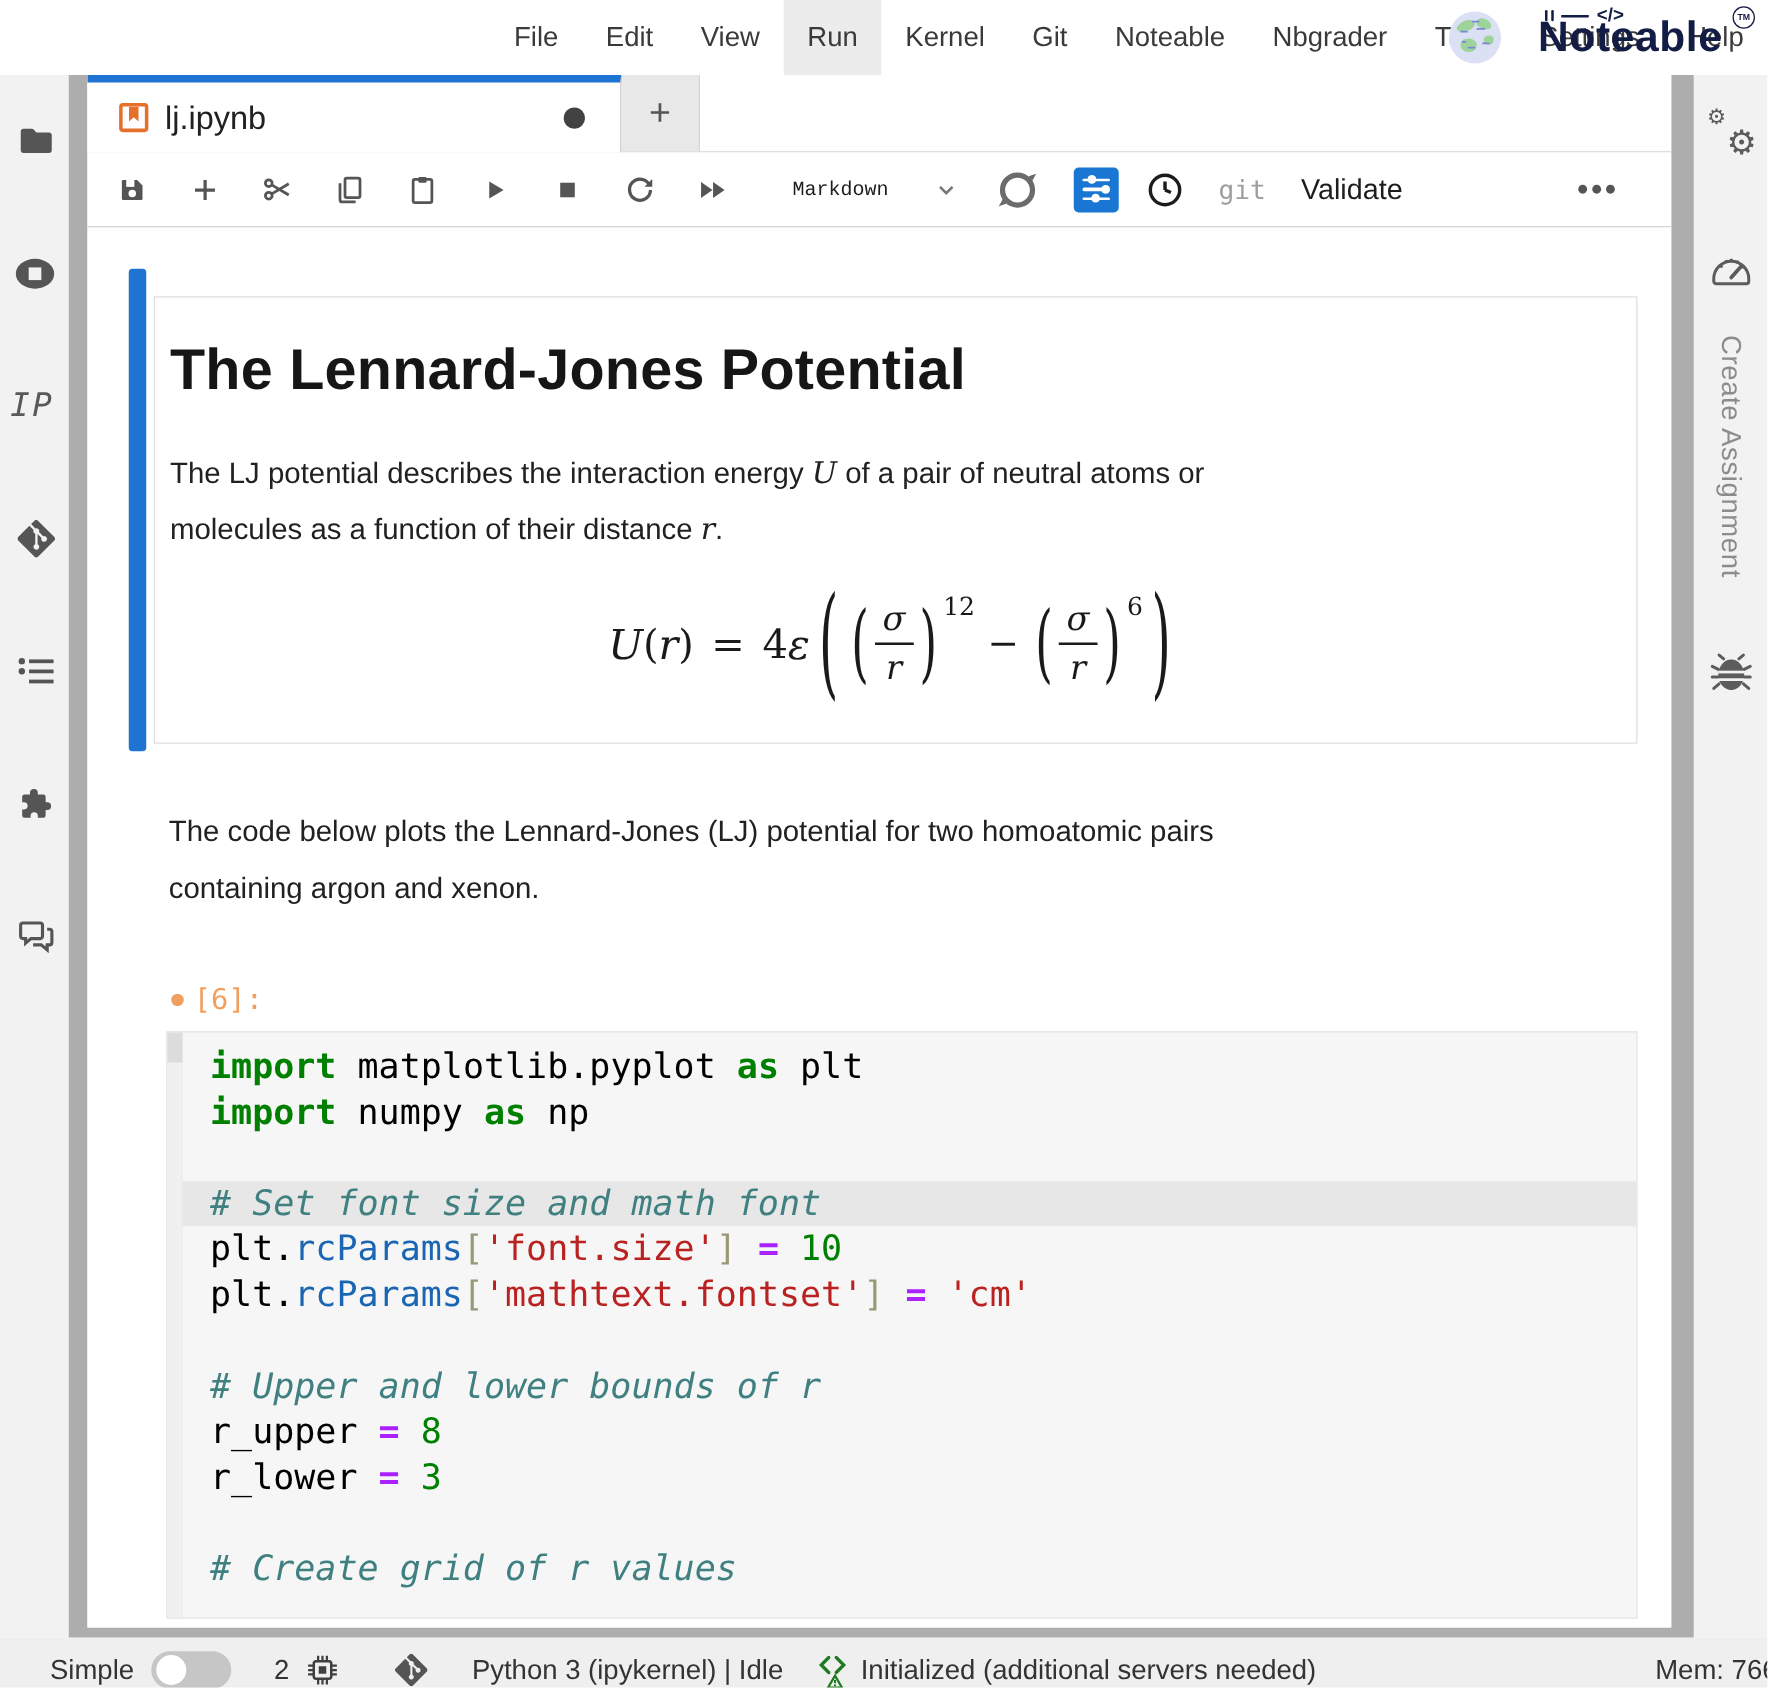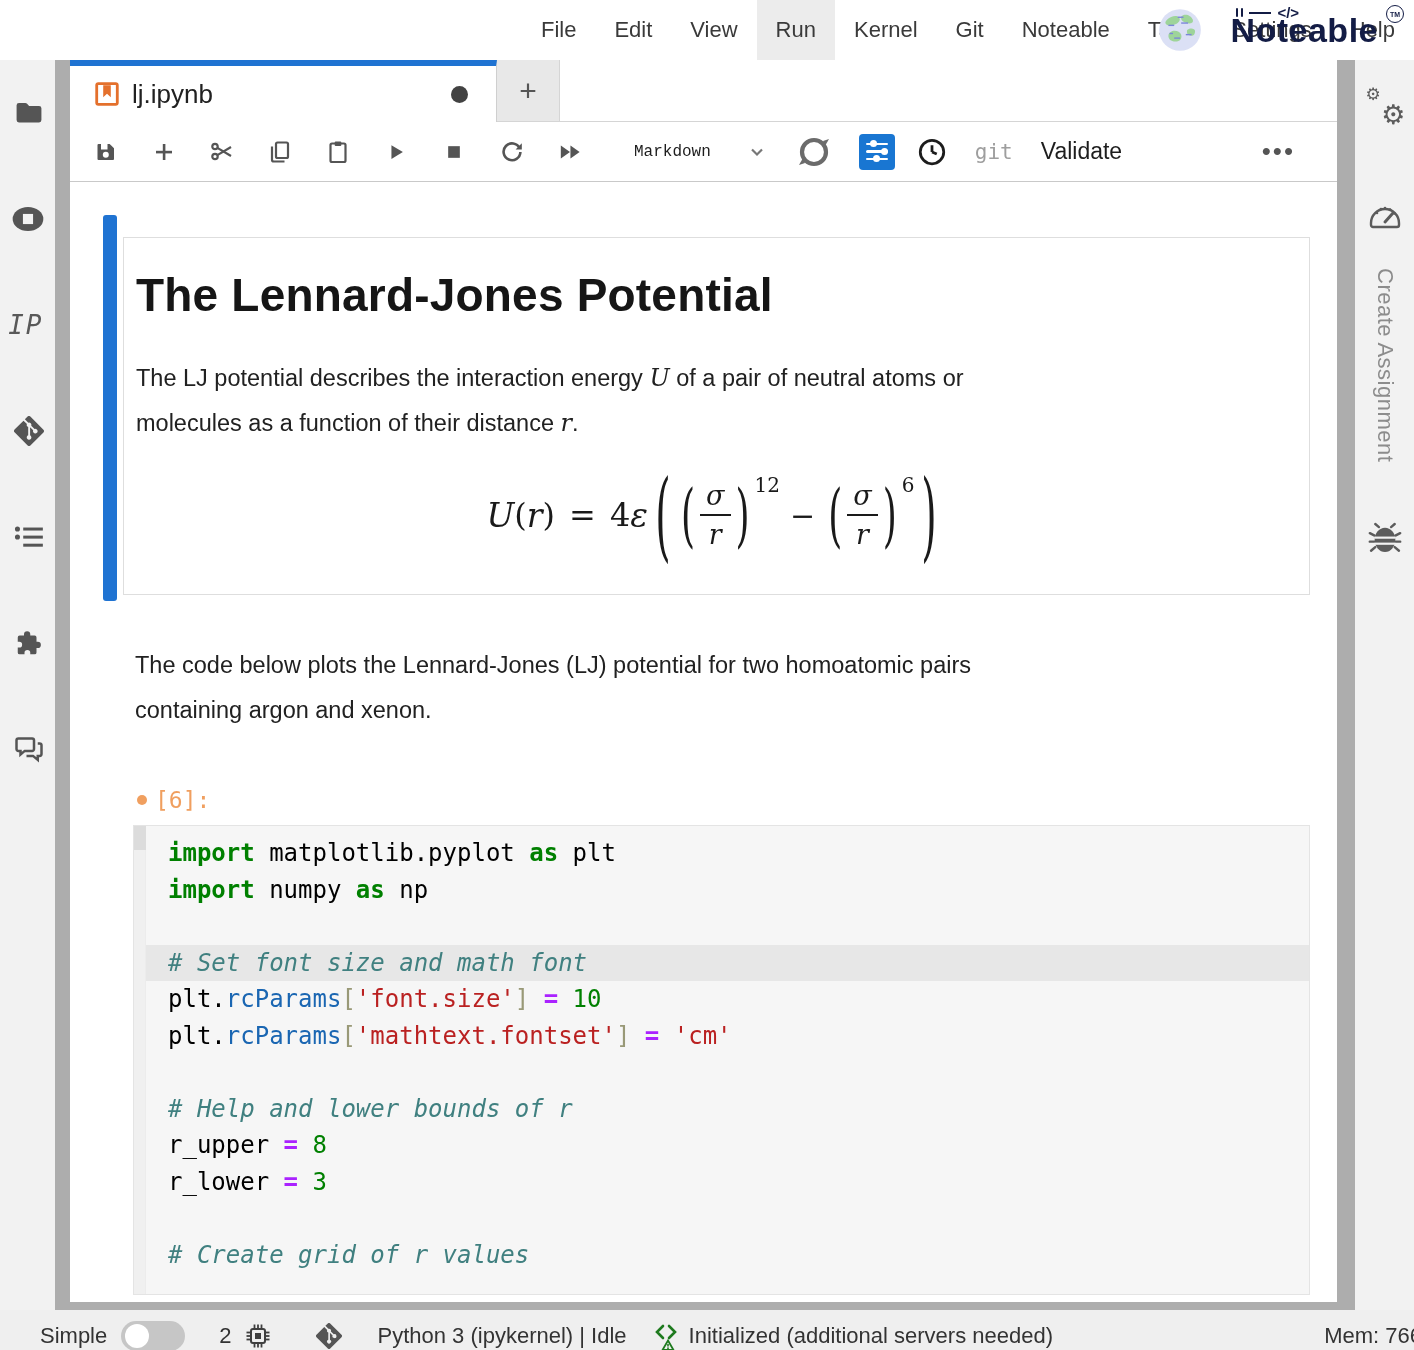--- a/index.html
+++ b/index.html
@@ -135,21 +135,21 @@
   
   .prompt-row{ margin:54px 0 12px 67px; display:flex; align-items:center; gap:8px; }
   .prompt-bullet{ width:10px; height:10px; border-radius:50%; background:var(--prompt); }
   .prompt-text{ font-family:"DejaVu Sans Mono",monospace; font-size:23px; color:var(--prompt); }
   .code-area{
     margin:0 27px 0 63px; background:#f6f6f6; border:1px solid #e4e4e4;
     display:flex; min-height:470px;
   }
   .code-gutter{ width:12px; background:#f0f0f0; border-right:1px solid #ececec; flex:none; }
   .code-collapser{ width:12px; height:24px; background:#dcdcdc; }
-  .code-pre{ flex:1; padding:9px 0; font-family:"DejaVu Sans Mono",monospace; font-size:24px; }
+  .code-pre{ flex:1; padding:9px 0; font-family:"DejaVu Sans Mono",monospace; font-size:28px; }
   .code-line{ line-height:36.5px; white-space:pre; padding-left:22px; color:#000; }
   .code-line.hl{ background:#e7e7e7; }
   .tk-kw{ color:var(--kw); font-weight:bold; }
   .tk-pl{ color:#000; }
   .tk-cm{ color:var(--cmt); font-style:italic; }
   .tk-prop{ color:var(--prop); }
   .tk-br{ color:var(--brk); }
   .tk-op{ color:var(--op); font-weight:bold; }
   .tk-st{ color:var(--str); }
   .tk-num{ color:var(--num); }
@@ -178,20 +178,21 @@
 
 <div class="menubar">
   <div class="menu-items">
     <span class="mi">File</span>
     <span class="mi">Edit</span>
     <span class="mi">View</span>
     <span class="mi active">Run</span>
     <span class="mi">Kernel</span>
     <span class="mi">Git</span>
     <span class="mi">Noteable</span>
+    <span class="mi">Nbgrader</span>
     <span class="mi">Tabs</span>
     <span class="mi">Settings</span>
     <span class="mi">Help</span>
   </div>
   <div class="brand">
     <svg class="globe" viewBox="0 0 38 38">
       <circle cx="19" cy="19" r="18" fill="#dbe0f5"></circle>
       <path d="M8 10c3-3 8-4 10-2s0 5-3 6-6 2-8 0c-1-1-1-2 1-4z" fill="#9ed49a"></path>
       <path d="M22 6c3-1 7 1 8 4s-2 4-5 3-5-2-5-4 0-2 2-3z" fill="#9ed49a"></path>
       <path d="M12 20c3-1 7 0 8 3s-1 6-5 6-6-2-6-5c0-2 1-3 3-4z" fill="#9ed49a"></path>
@@ -428,21 +429,21 @@
               <div class="code-collapser"></div>
             </div>
             <div class="code-pre">
                 <div class="code-line"><span class="tk-kw">import</span><span class="tk-pl"> matplotlib.pyplot </span><span class="tk-kw">as</span><span class="tk-pl"> plt</span></div>
                 <div class="code-line"><span class="tk-kw">import</span><span class="tk-pl"> numpy </span><span class="tk-kw">as</span><span class="tk-pl"> np</span></div>
                 <div class="code-line">&nbsp;</div>
                 <div class="code-line hl"><span class="tk-cm"># Set font size and math font</span></div>
                 <div class="code-line"><span class="tk-pl">plt.</span><span class="tk-prop">rcParams</span><span class="tk-br">[</span><span class="tk-st">'font.size'</span><span class="tk-br">]</span><span class="tk-pl"> </span><span class="tk-op">=</span><span class="tk-pl"> </span><span class="tk-num">10</span></div>
                 <div class="code-line"><span class="tk-pl">plt.</span><span class="tk-prop">rcParams</span><span class="tk-br">[</span><span class="tk-st">'mathtext.fontset'</span><span class="tk-br">]</span><span class="tk-pl"> </span><span class="tk-op">=</span><span class="tk-pl"> </span><span class="tk-st">'cm'</span></div>
                 <div class="code-line">&nbsp;</div>
-                <div class="code-line"><span class="tk-cm"># Help and lower bounds of r</span></div>
+                <div class="code-line"><span class="tk-cm"># Upper and lower bounds of r</span></div>
                 <div class="code-line"><span class="tk-pl">r_upper </span><span class="tk-op">=</span><span class="tk-pl"> </span><span class="tk-num">8</span></div>
                 <div class="code-line"><span class="tk-pl">r_lower </span><span class="tk-op">=</span><span class="tk-pl"> </span><span class="tk-num">3</span></div>
                 <div class="code-line">&nbsp;</div>
                 <div class="code-line"><span class="tk-cm"># Create grid of r values</span></div>
               </div>
           </div>
         </div>
 
       </div>
     </div>

